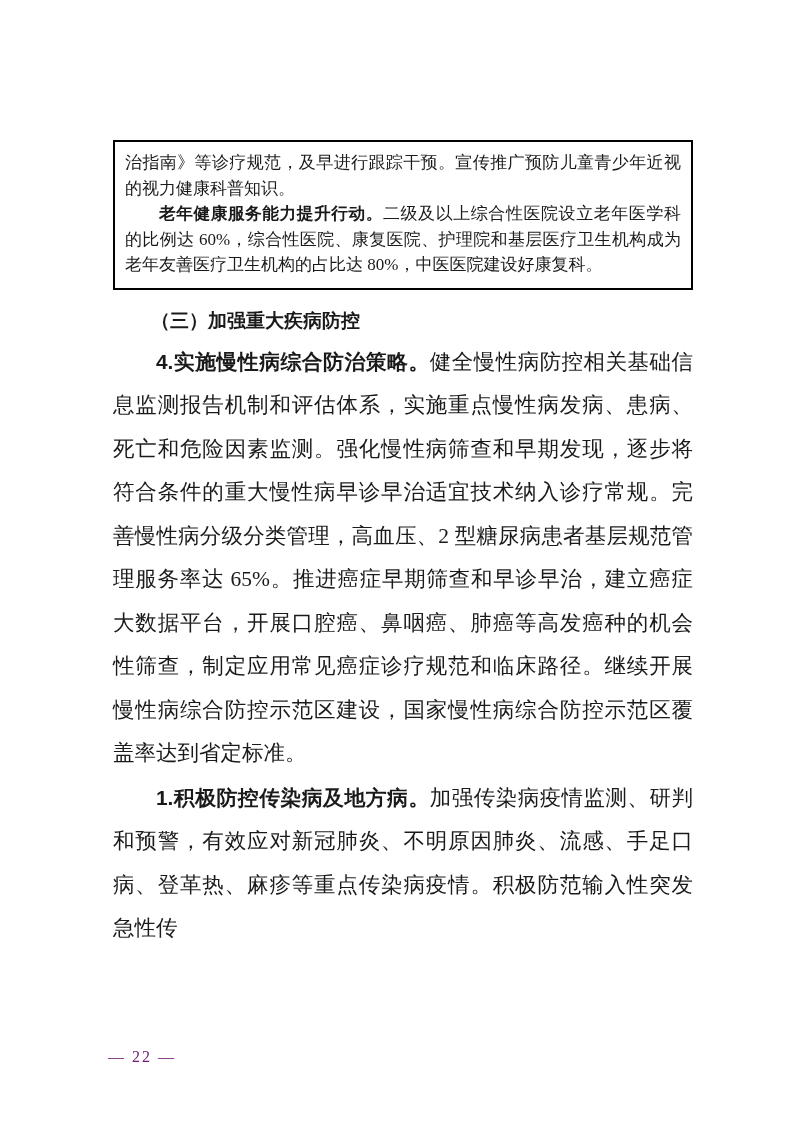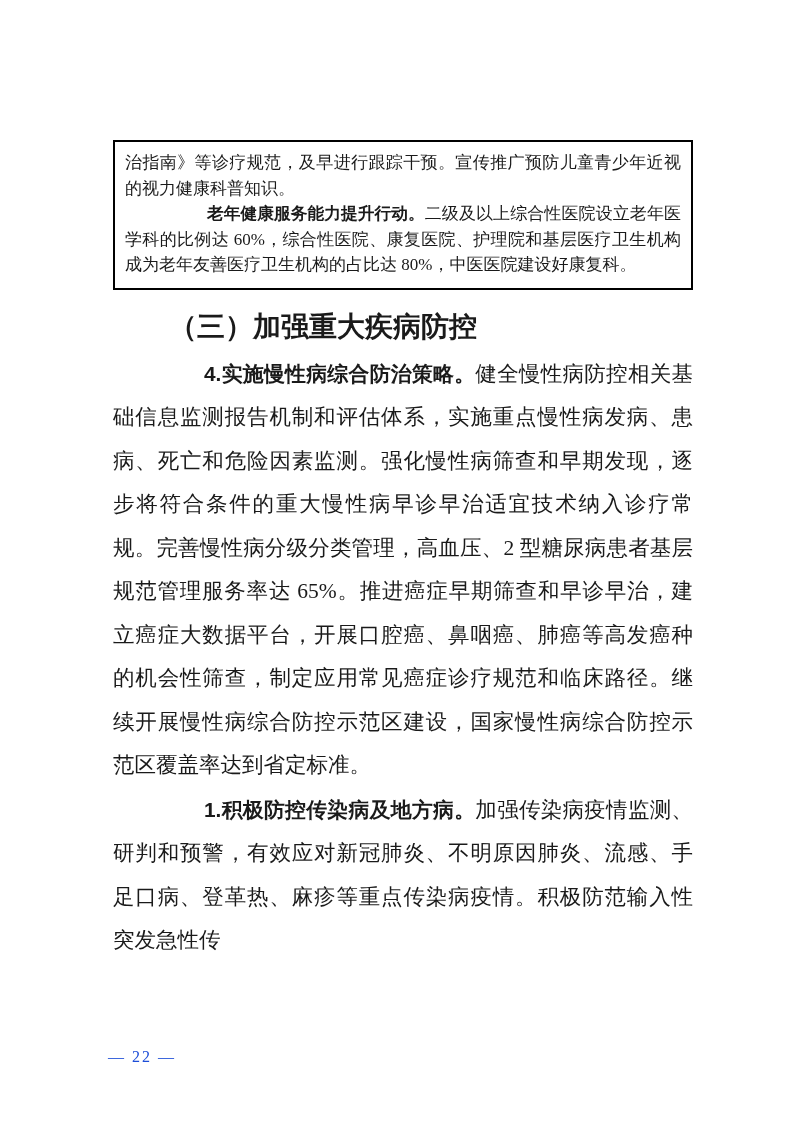--- a/index.html
+++ b/index.html
@@ -34,46 +34,45 @@
     text-align: justify;
     text-indent: 2em;
   }
   .box-p.noindent {
     text-indent: 0;
   }
   .lead {
     font-weight: bold;
     font-family: "Liberation Sans", "DejaVu Sans", sans-serif;
     font-size: 0.98em;
-    margin-left: 48px;
   }
   .section-heading {
     margin: 18px 0 6px 0;
-    font-size: 28px;
+    font-size: 19px;
     font-weight: bold;
     font-family: "Liberation Sans", "DejaVu Sans", sans-serif;
     text-indent: 2em;
   }
   .body-p {
     margin: 0;
     font-size: 21.5px;
     line-height: 43.5px;
     text-align: justify;
     text-indent: 2em;
   }
   .body-p .lead {
     font-size: 0.97em;
   }
   .page-footer {
     position: absolute;
     left: 108px;
     bottom: 56px;
     font-size: 16px;
     letter-spacing: 2px;
-    color: #1d4ed8;
+    color: #701a75;
   }
 </style>
 </head>
 <body>
 
 <div class="page">
   <div class="content">
 
     <div class="callout-box">
       <p class="box-p noindent"><span>治指南》等诊疗规范，及早进行跟踪干预。宣传推广预防儿童青少年近视的视力健康科普知识。</span></p>

